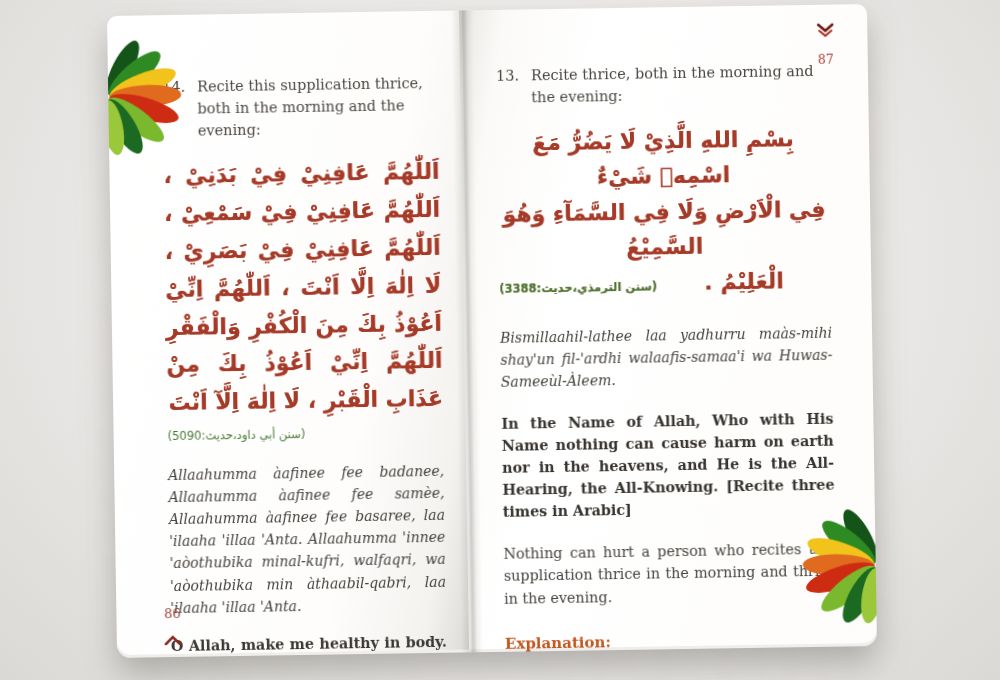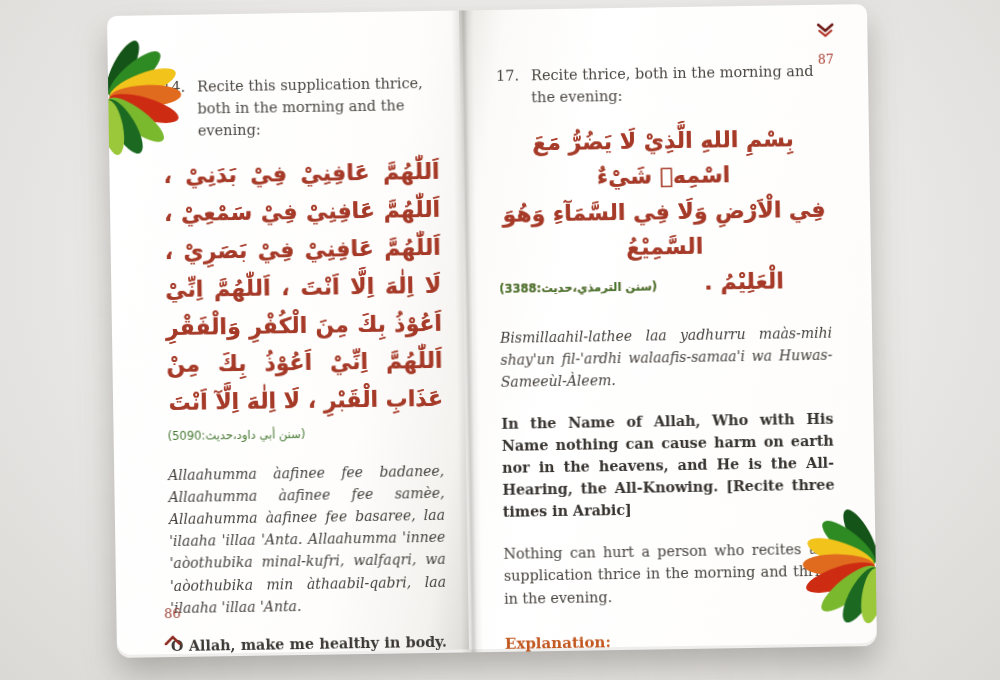--- a/index.html
+++ b/index.html
@@ -115,21 +115,21 @@
   <div class="page page-right">
     <div class="pagenum-top">
       <svg width="20" height="15" viewBox="0 0 20 15" aria-hidden="true">
         <path d="M3 2 L10 8 L17 2" fill="none" stroke="#6d1a16" stroke-width="2.6" stroke-linecap="round"></path>
         <path d="M4 8 L10 13 L16 8" fill="none" stroke="#b23326" stroke-width="2.2" stroke-linecap="round"></path>
       </svg>
       <span>87</span>
     </div>
 
     <div class="heading-row">
-      <span class="heading-num">17.</span>
+      <span class="heading-num">13.</span>
       <p class="heading-text">Recite thrice, both in the morning and the evening:</p>
     </div>
 
     <div class="arabic-block">
       <div>بِسْمِ اللهِ الَّذِيْ لَا يَضُرُّ مَعَ اسْمِهٖ شَيْءٌ</div>
       <div>فِي الْاَرْضِ وَلَا فِي السَّمَآءِ وَهُوَ السَّمِيْعُ</div>
       <div class="ar-last-row">
         <span class="reference">(سنن الترمذي،حديث:3388)</span>
         <span class="ar-last-word">الْعَلِيْمُ .</span>
       </div>

